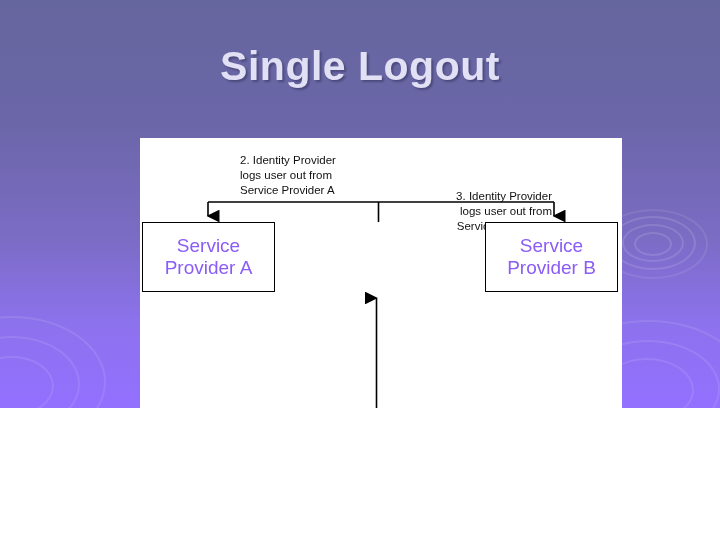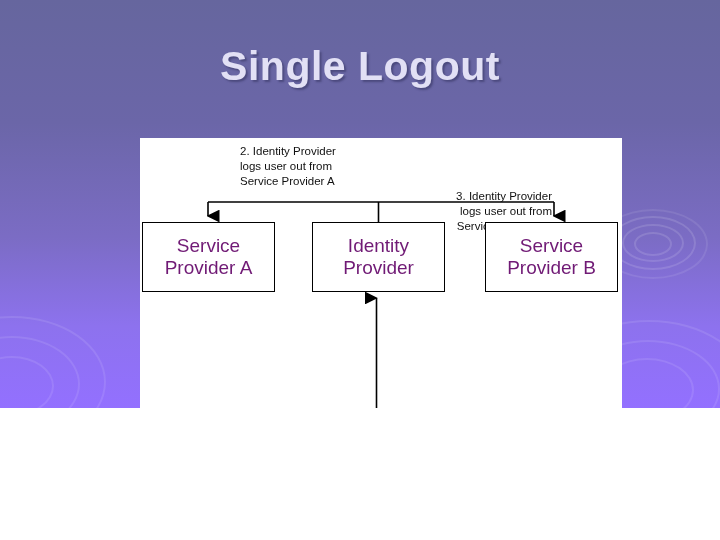--- a/index.html
+++ b/index.html
@@ -88,38 +88,38 @@
 
   .node-box {
     position: absolute;
     border: 1.5px solid #000000;
     background: #ffffff;
     display: flex;
     align-items: center;
     justify-content: center;
     text-align: center;
     font-size: 19px;
-    color: #701a75;
+    color: #8b5cf6;
     line-height: 1.18;
     box-sizing: border-box;
   }
 
   #box-sp-a     { left: 2px;   top: 84px;  width: 133px; height: 70px; }
   #box-idp      { left: 172px; top: 84px;  width: 133px; height: 70px; }
   #box-sp-b     { left: 345px; top: 84px;  width: 133px; height: 70px; }
   #box-user     { left: 173px; top: 297px; width: 127px; height: 70px; }
 
   .flow-label {
     position: absolute;
     font-size: 11.5px;
     color: #111111;
     line-height: 1.30;
     white-space: pre-line;
   }
-  #label-step2 { left: 100px; top: 6px;  width: 150px; text-align: left; }
+  #label-step2 { left: 100px; top: 15px;  width: 150px; text-align: left; }
   #label-step3 { left: 262px; top: 10px;  width: 150px; text-align: right; margin-top: 41px; }
   #label-step1 { left: 245px; top: 222px; width: 160px; text-align: left; }
 </style>
 </head>
 <body>
 
 <div id="slide">
 
   <div class="ripples" id="ripple-left">
     <div class="ring"></div>
@@ -170,22 +170,20 @@
 Service Provider A</div>
 
     <div class="flow-label" id="label-step3" style="white-space: pre-line;">3. Identity Provider
 logs user out from
 Service Provider B</div>
 
 
     <div class="node-box" id="box-sp-a" style="white-space: pre-line;">Service
 Provider A</div>
 
-    <div class="node-box" id="box-idp" style="white-space: pre-line;">Identity
-Provider</div>
 
     <div class="node-box" id="box-sp-b" style="white-space: pre-line;">Service
 Provider B</div>
 
     <div class="node-box" id="box-user" style="white-space: pre-line;">User</div>
 
   </div>
 </div>
 
 </body></html>

